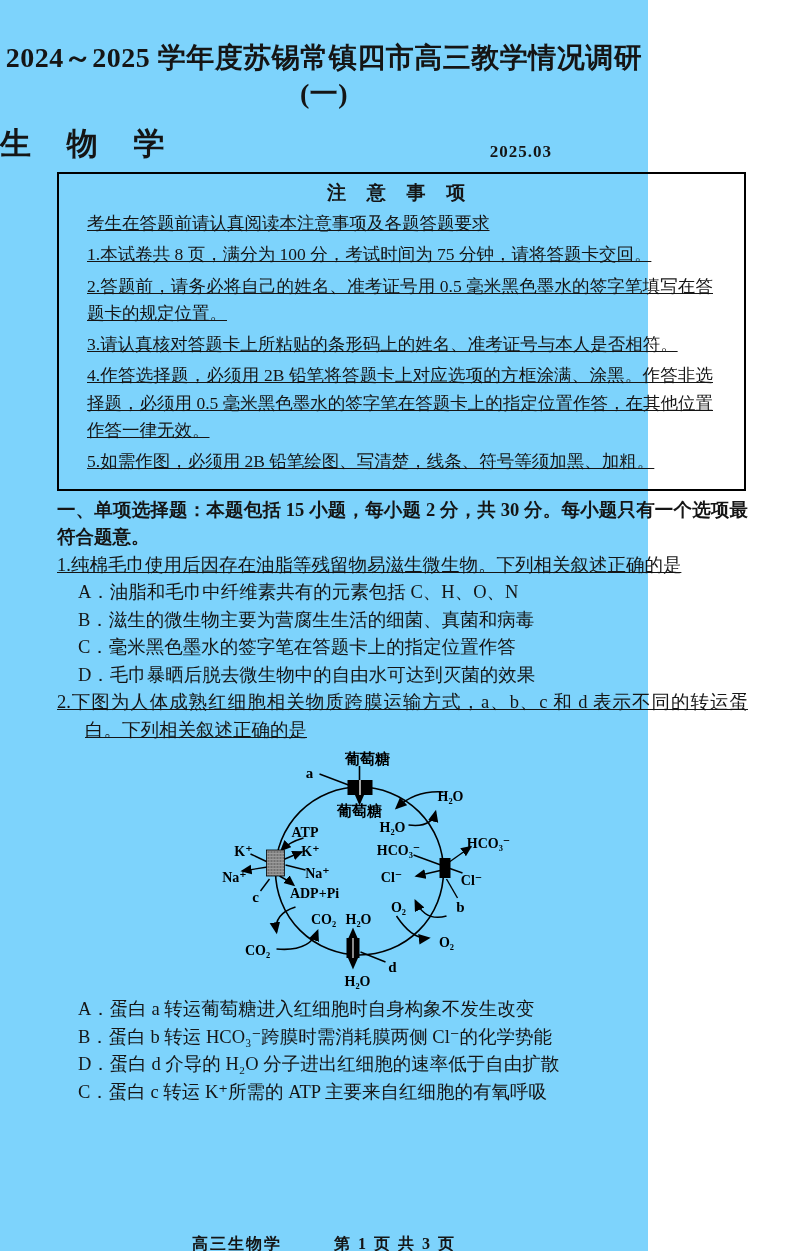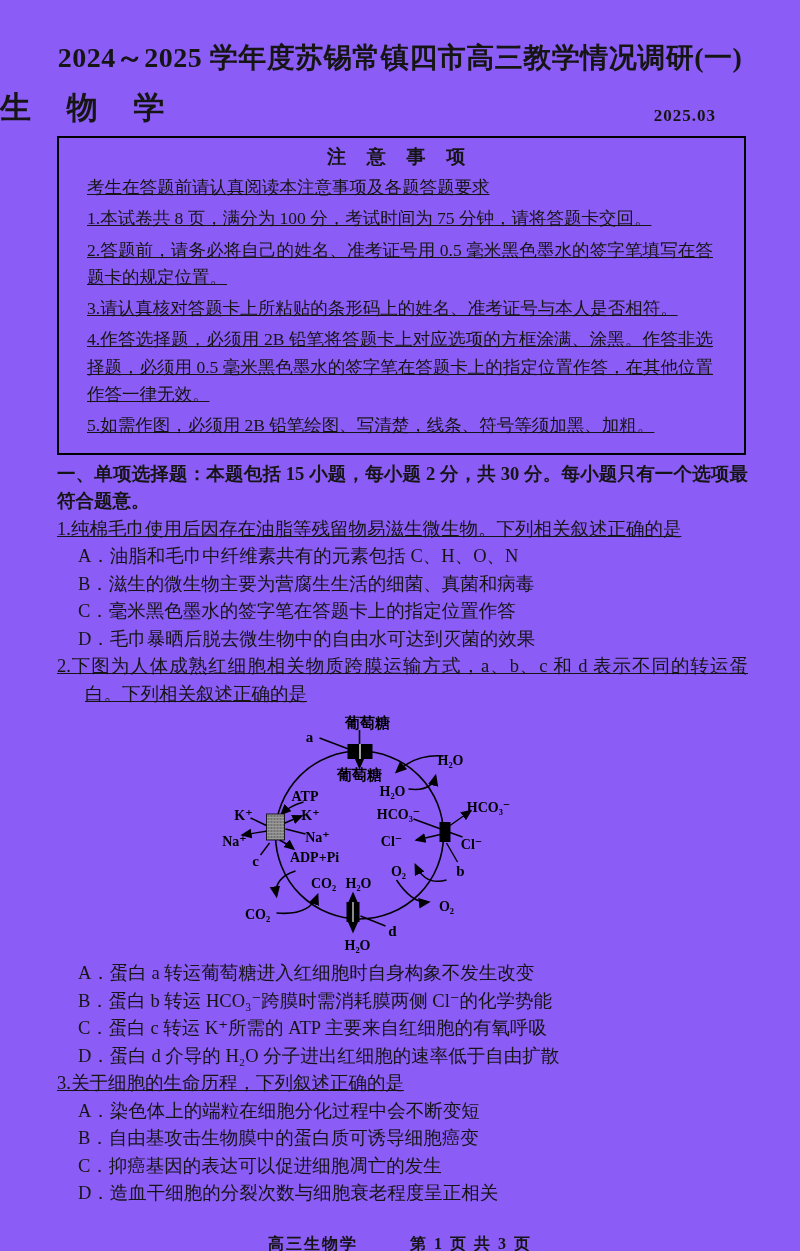--- a/index.html
+++ b/index.html
@@ -1,28 +1,28 @@
 <!DOCTYPE html>
 <html><head>
 <meta charset="utf-8">
 <style>
   html,body{margin:0;padding:0;}
   body{
     width:800px;height:1251px;background:#ffffff;color:#151515;
     font-family:"Liberation Serif","DejaVu Serif",serif;
     position:relative;overflow:hidden;
   }
-  .page{position:relative;width:800px;height:1251px;background:#8b5cf6;}
+  .page{position:relative;width:648px;height:1251px;background:#7dd3fc;}
   .exam-title{
     padding-top:40px;text-align:center;font-size:28px;font-weight:bold;
     line-height:36px;letter-spacing:0.5px;
   }
   .subject-row{position:relative;margin-top:12px;text-align:left;height:40px;}
   .subject{font-size:31px;font-weight:bold;letter-spacing:14px;line-height:40px;}
-  .exam-date{position:absolute;right:84px;bottom:2px;font-size:17px;font-weight:bold;letter-spacing:1px;}
+  .exam-date{position:absolute;right:96px;bottom:2px;font-size:17px;font-weight:bold;letter-spacing:1px;}
   .notice-box{
     margin:8px 0 0 57px;width:689px;box-sizing:border-box;
     border:2.5px solid #000;padding:5px 27px 9px 24px;
   }
   .notice-title{text-align:center;font-weight:bold;font-size:19px;line-height:27px;letter-spacing:8px;}
   .notice-box p{margin:4px;font-size:17.5px;line-height:27.3px;text-align:justify;text-decoration:underline;}
   .section-header{
     margin:6px 0 0 57px;width:691px;font-size:18.5px;font-weight:bold;
     line-height:27.5px;text-align:justify;
   }
@@ -167,30 +167,23 @@
         <text x="104" y="178" font-size="14" text-anchor="middle">CO₂</text>
         <text x="38" y="209" font-size="14" text-anchor="middle">CO₂</text>
         <text x="139" y="178" font-size="14" text-anchor="middle">H₂O</text>
         <text x="138" y="240" font-size="14" text-anchor="middle">H₂O</text>
         <text x="173" y="226" font-size="15" text-anchor="middle">d</text>
       </svg>
     </div>
 
     <p class="option">A．蛋白 a 转运葡萄糖进入红细胞时自身构象不发生改变</p>
     <p class="option">B．蛋白 b 转运 HCO₃⁻跨膜时需消耗膜两侧 Cl⁻的化学势能</p>
+    <p class="option">D．蛋白 d 介导的 H₂O 分子进出红细胞的速率低于自由扩散</p>
     <p class="option">C．蛋白 c 转运 K⁺所需的 ATP 主要来自红细胞的有氧呼吸</p>
-    <p class="option">D．蛋白 d 介导的 H₂O 分子进出红细胞的速率低于自由扩散</p>
   </div>
 
-  <div class="question">
-    <p class="stem">3.关于细胞的生命历程，下列叙述正确的是</p>
-    <p class="option">A．染色体上的端粒在细胞分化过程中会不断变短</p>
-    <p class="option">B．自由基攻击生物膜中的蛋白质可诱导细胞癌变</p>
-    <p class="option">C．抑癌基因的表达可以促进细胞凋亡的发生</p>
-    <p class="option">D．造血干细胞的分裂次数与细胞衰老程度呈正相关</p>
-  </div>
 
   <div class="footer">
     <span>高三生物学</span>
     <span>第 1 页 共 3 页</span>
   </div>
 
 </div>
 
 </body></html>

